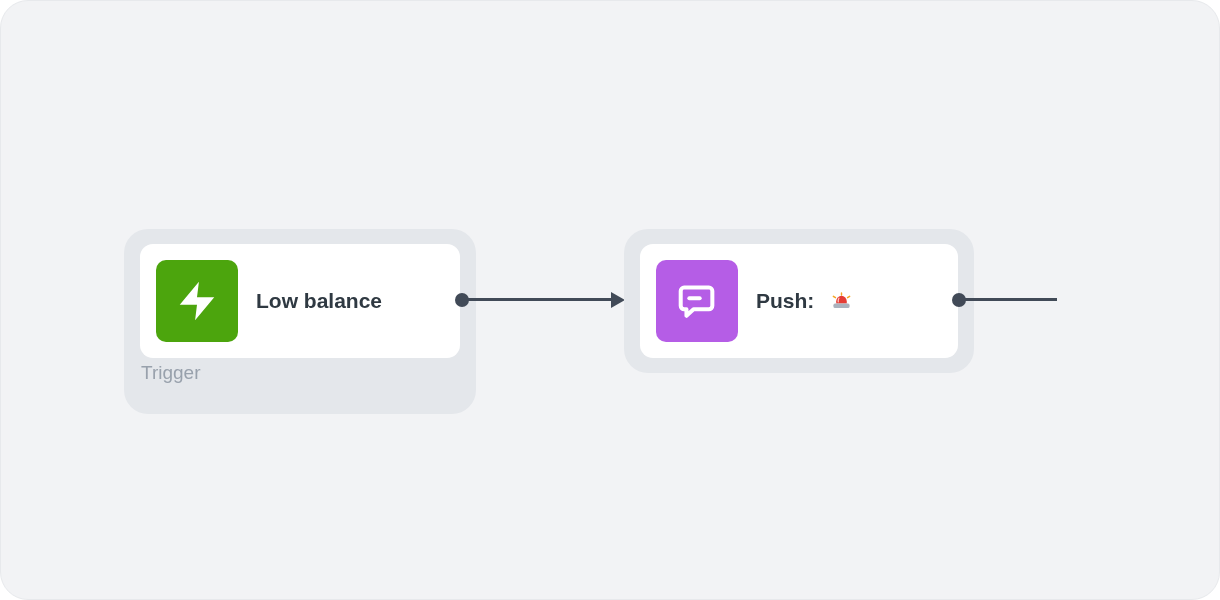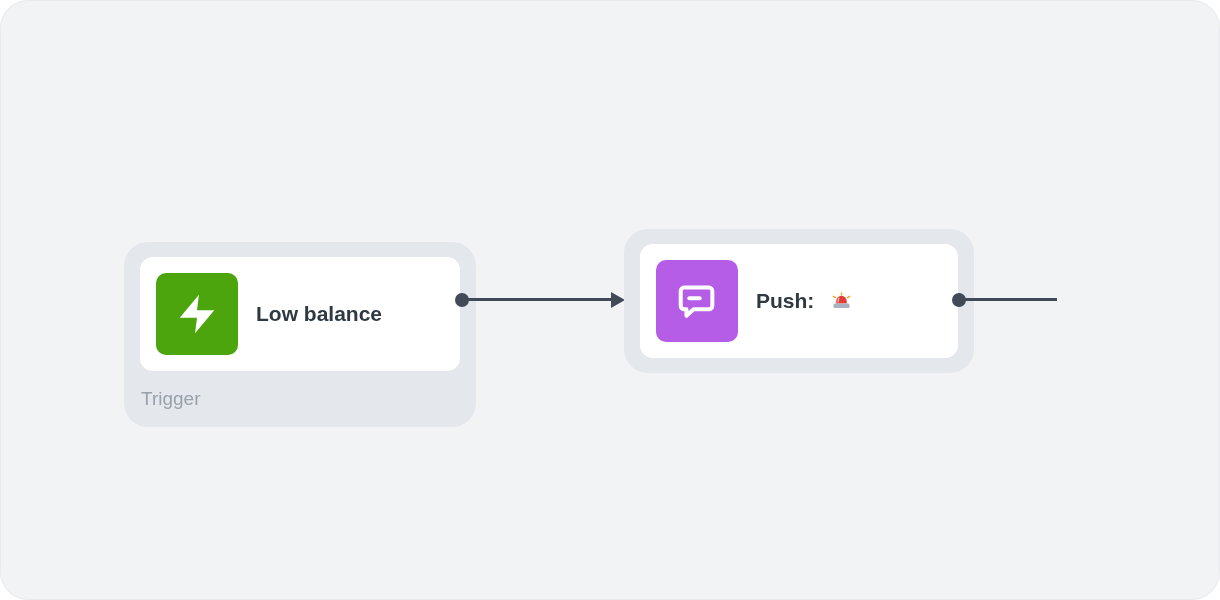--- a/index.html
+++ b/index.html
@@ -18,21 +18,21 @@
     border-radius: 28px;
     overflow: hidden;
   }
   
   .node {
     position: absolute;
     background: #e4e7eb;
     border-radius: 24px;
     padding: 15px 16px;
   }
-  .node-trigger { left: 123px; top: 241px; width: 352px; height: 185px; }
+  .node-trigger { left: 123px; top: 228px; width: 352px; height: 185px; }
   .node-action  { left: 623px; top: 228px; width: 350px; height: 144px; }
 
   .card {
     background: #ffffff;
     border-radius: 13px;
     height: 114px;
     display: flex;
     align-items: center;
     padding: 0 16px;
     gap: 18px;
@@ -58,21 +58,21 @@
   .title-line {
     display: flex;
     align-items: center;
     gap: 16px;
   }
   .siren {
     display: inline-flex;
     align-items: center;
   }
   .type-label {
-    margin-top: 15px;
+    margin-top: 2px;
     padding-left: 1px;
     font-size: 19px;
     line-height: 26px;
     color: #98A1AC;
   }
 
   
   .port {
     position: absolute;
     width: 14px;

